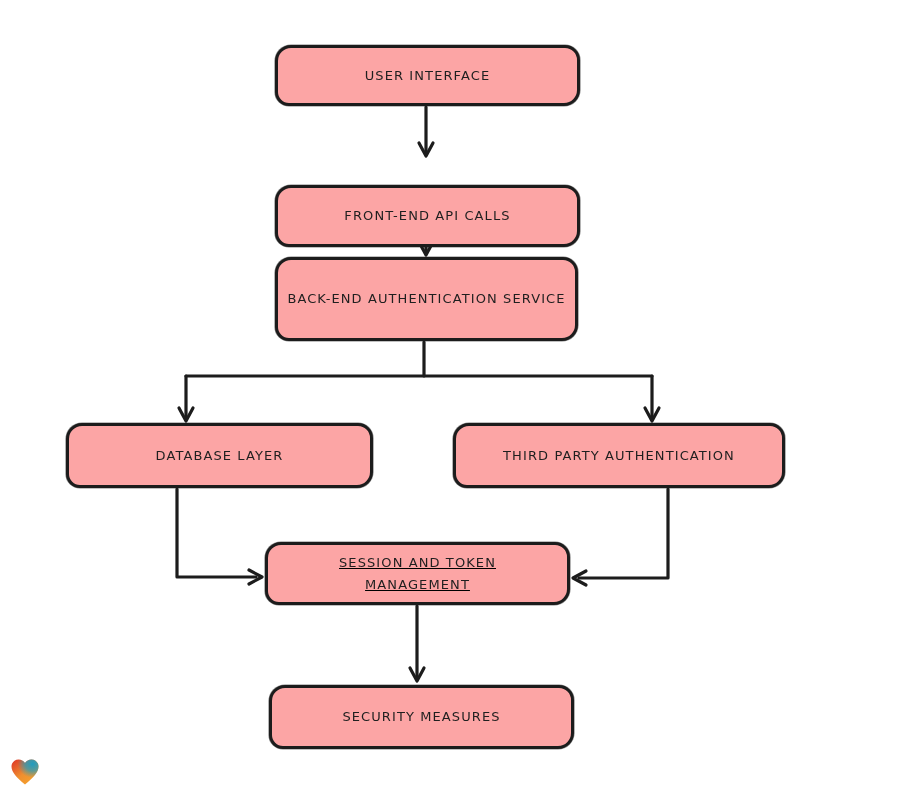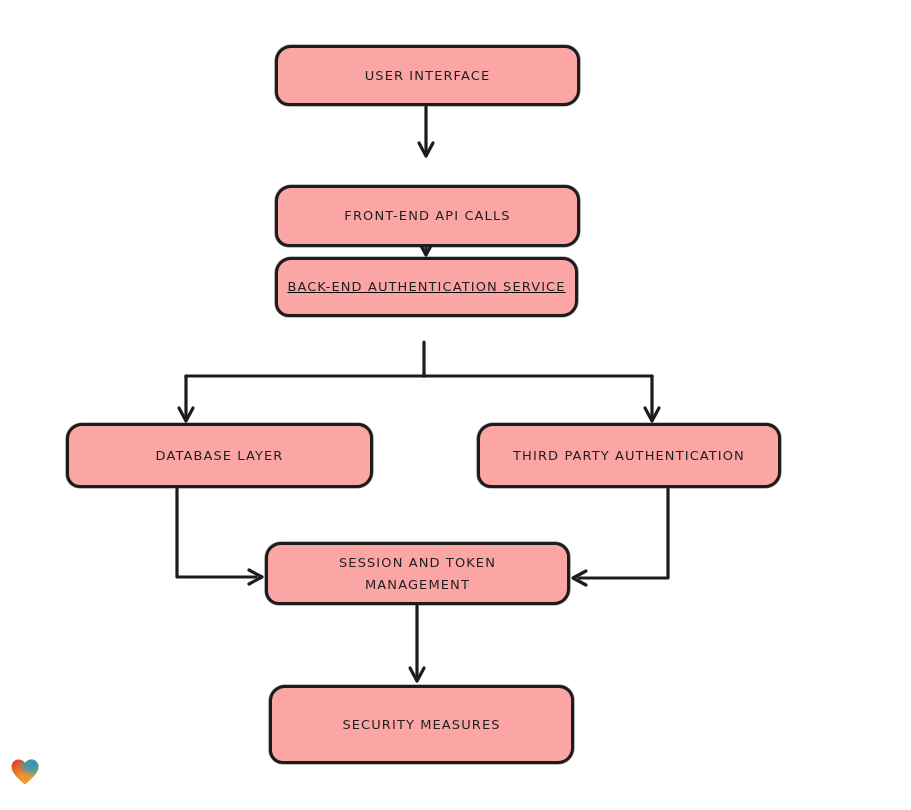--- a/index.html
+++ b/index.html
@@ -92,37 +92,37 @@
   </svg>
 
   <div class="node nowrap" style="left:275px; top:45px; width:305px; height:61px;">
     <span class="label">USER INTERFACE</span>
   </div>
 
   <div class="node nowrap" style="left:275px; top:158px; width:305px; height:62px;margin-top:27px;">
     <span class="label">FRONT-END API CALLS</span>
   </div>
 
-  <div class="node wrap-280" style="left:275px; top:257px; width:303px; height:60px;text-decoration:underline;">
+  <div class="node wrap-280" style="left:275px; top:257px; width:303px; height:84px;">
     <span class="label">BACK-END AUTHENTICATION SERVICE</span>
   </div>
 
   <div class="node nowrap" style="left:66px; top:423px; width:307px; height:65px;">
     <span class="label">DATABASE LAYER</span>
   </div>
 
-  <div class="node nowrap" style="left:453px; top:423px; width:304px; height:65px;margin-left:24px;">
+  <div class="node nowrap" style="left:453px; top:423px; width:332px; height:65px;">
     <span class="label">THIRD PARTY AUTHENTICATION</span>
   </div>
 
-  <div class="node wrap-230" style="left:265px; top:542px; width:305px; height:63px;">
+  <div class="node wrap-230" style="left:265px; top:542px; width:305px; height:63px;text-decoration:underline;">
     <span class="label">SESSION AND TOKEN MANAGEMENT</span>
   </div>
 
-  <div class="node nowrap" style="left:269px; top:685px; width:305px; height:79px;">
+  <div class="node nowrap" style="left:269px; top:685px; width:305px; height:64px;">
     <span class="label">SECURITY MEASURES</span>
   </div>
 
   <div class="logo">
     <svg width="30" height="30" viewBox="0 0 30 30">
       <defs>
         <linearGradient id="hg-base" x1="0" y1="0" x2="0.85" y2="1">
           <stop offset="0" stop-color="#dd3327"></stop>
           <stop offset="0.55" stop-color="#ef8f2f"></stop>
           <stop offset="1" stop-color="#f6a42c"></stop>

